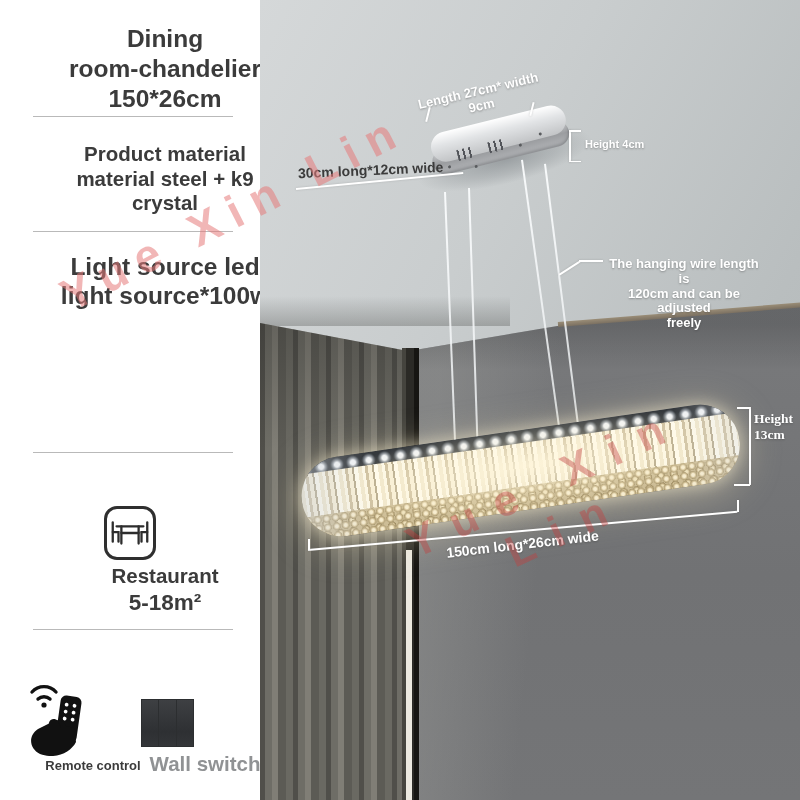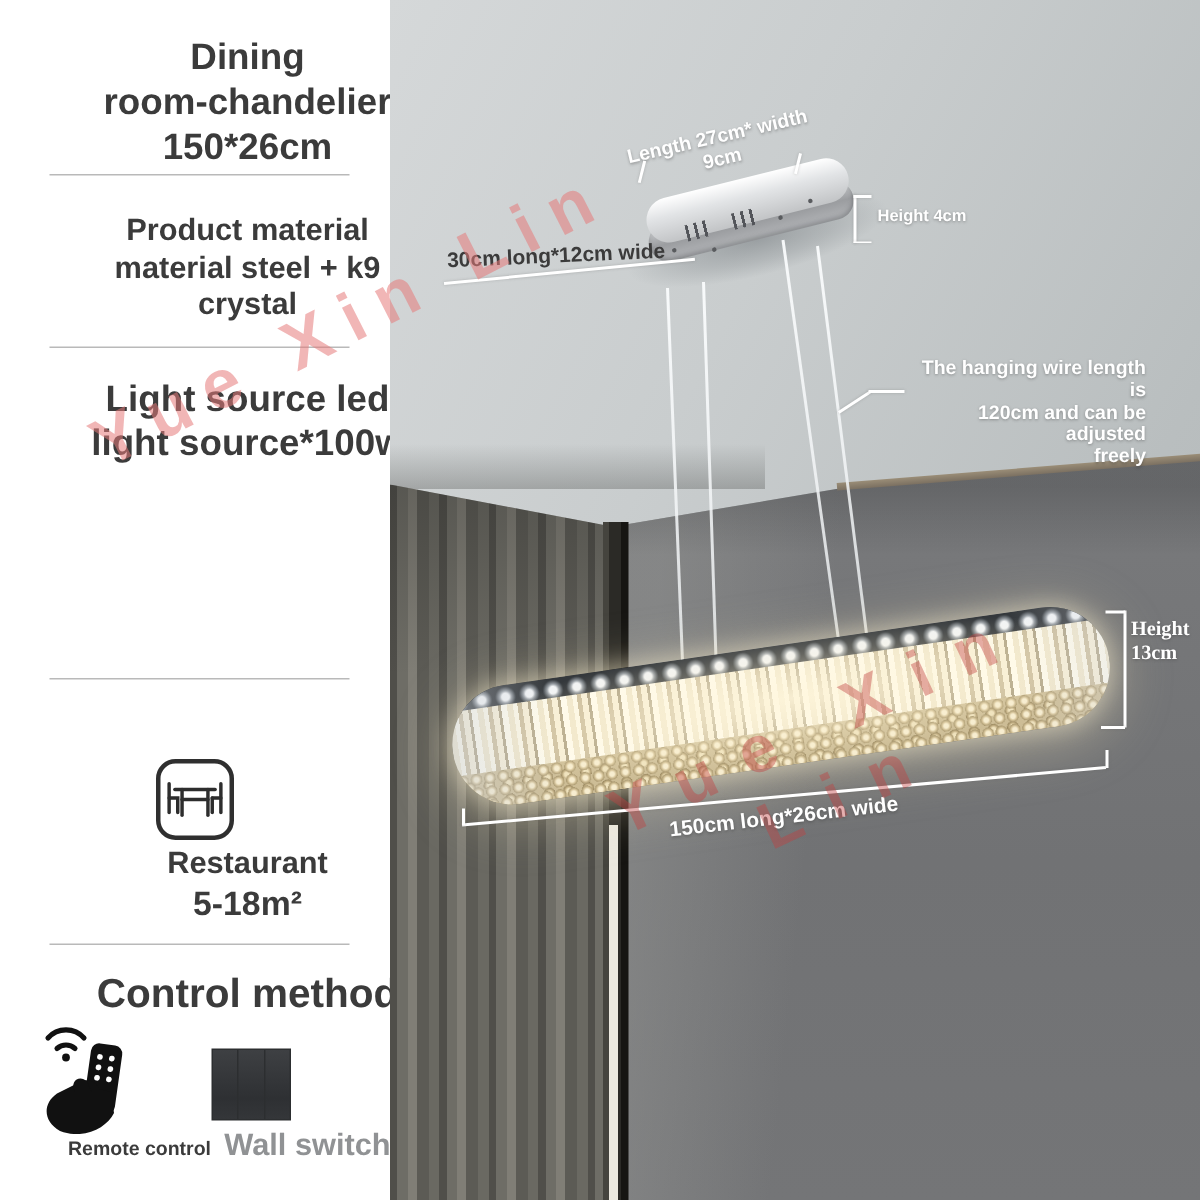--- a/index.html
+++ b/index.html
@@ -96,21 +96,21 @@
           text-align:center;transform:rotate(-13deg);}
   #lent1{left:167px;top:107px;width:1.5px;height:15px;transform:rotate(14deg);}
   #lent2{left:271px;top:102px;width:1.5px;height:14px;transform:rotate(14deg);}
   #h4v{left:309px;top:130px;width:1.5px;height:32px;}
   #h4t{left:309px;top:130px;width:12px;height:1.5px;}
   #h4b{left:309px;top:160.5px;width:12px;height:1.5px;}
   #h4lbl{left:325px;top:138px;font-size:11px;}
   #csize{position:absolute;left:38px;top:162px;font-size:14px;font-weight:bold;color:#3b3b3b;
          transform:rotate(-2.5deg);white-space:nowrap;}
   #cptr{left:36px;top:188px;width:168px;height:1.5px;transform:rotate(-5.5deg);transform-origin:0 50%;}
-  #wnote{left:344px;top:238px;font-size:13px;line-height:1.14;text-align:right;width:160px;}
+  #wnote{left:344px;top:257px;font-size:13px;line-height:1.14;text-align:center;width:160px;}
   #wseg1{left:299px;top:274px;width:25px;height:1.5px;transform:rotate(-33deg);transform-origin:0 50%;}
   #wseg2{left:319px;top:260px;width:24px;height:1.5px;}
   #h13v{left:489px;top:407px;width:1.5px;height:78px;}
   #h13t{left:477px;top:407px;width:13px;height:1.5px;}
   #h13b{left:474px;top:484px;width:16px;height:1.5px;}
   #h13lbl{left:494px;top:411px;font-size:13.5px;line-height:1.18;font-family:Liberation Serif, serif;}
   #sline{left:48px;top:549px;width:431px;height:1.5px;transform:rotate(-5.1deg);transform-origin:0 50%;}
   #stickl{left:48px;top:539px;width:1.5px;height:11px;}
   #stickr{left:477px;top:500px;width:1.5px;height:12px;}
   #sizelbl{left:185px;top:536px;width:155px;font-size:14px;text-align:center;transform:rotate(-6.5deg);}
@@ -152,21 +152,20 @@
           <path d="M6 23 H12 V33"></path>
         <path d="M42 13 V33"></path>
           <path d="M36 23 H42"></path>
           <path d="M36 23 V33"></path>
       </svg>
     </div>
     <div class="sec" id="restaurant">Restaurant</div>
     <div class="sec" id="area">5-18m²</div>
     <div class="divider" style="top:629px"></div>
 
-    <div class="sec" id="control">Control method</div>
     <div id="remoteicon">
       <svg width="92" height="80" viewBox="0 0 92 80">
         <g stroke="#111" stroke-width="3.4" fill="none" stroke-linecap="round">
           <path d="M20 16 a16 16 0 0 1 24 0"></path>
           <path d="M26 23 a9 9 0 0 1 12 0"></path>
         </g>
         <circle cx="32" cy="29" r="2.6" fill="#111"></circle>
         <g transform="rotate(8 56 44)">
           <rect x="46" y="20" width="21" height="46" rx="5.5" fill="#111"></rect>
           <circle cx="52.5" cy="29" r="1.9" fill="#fff"></circle>

